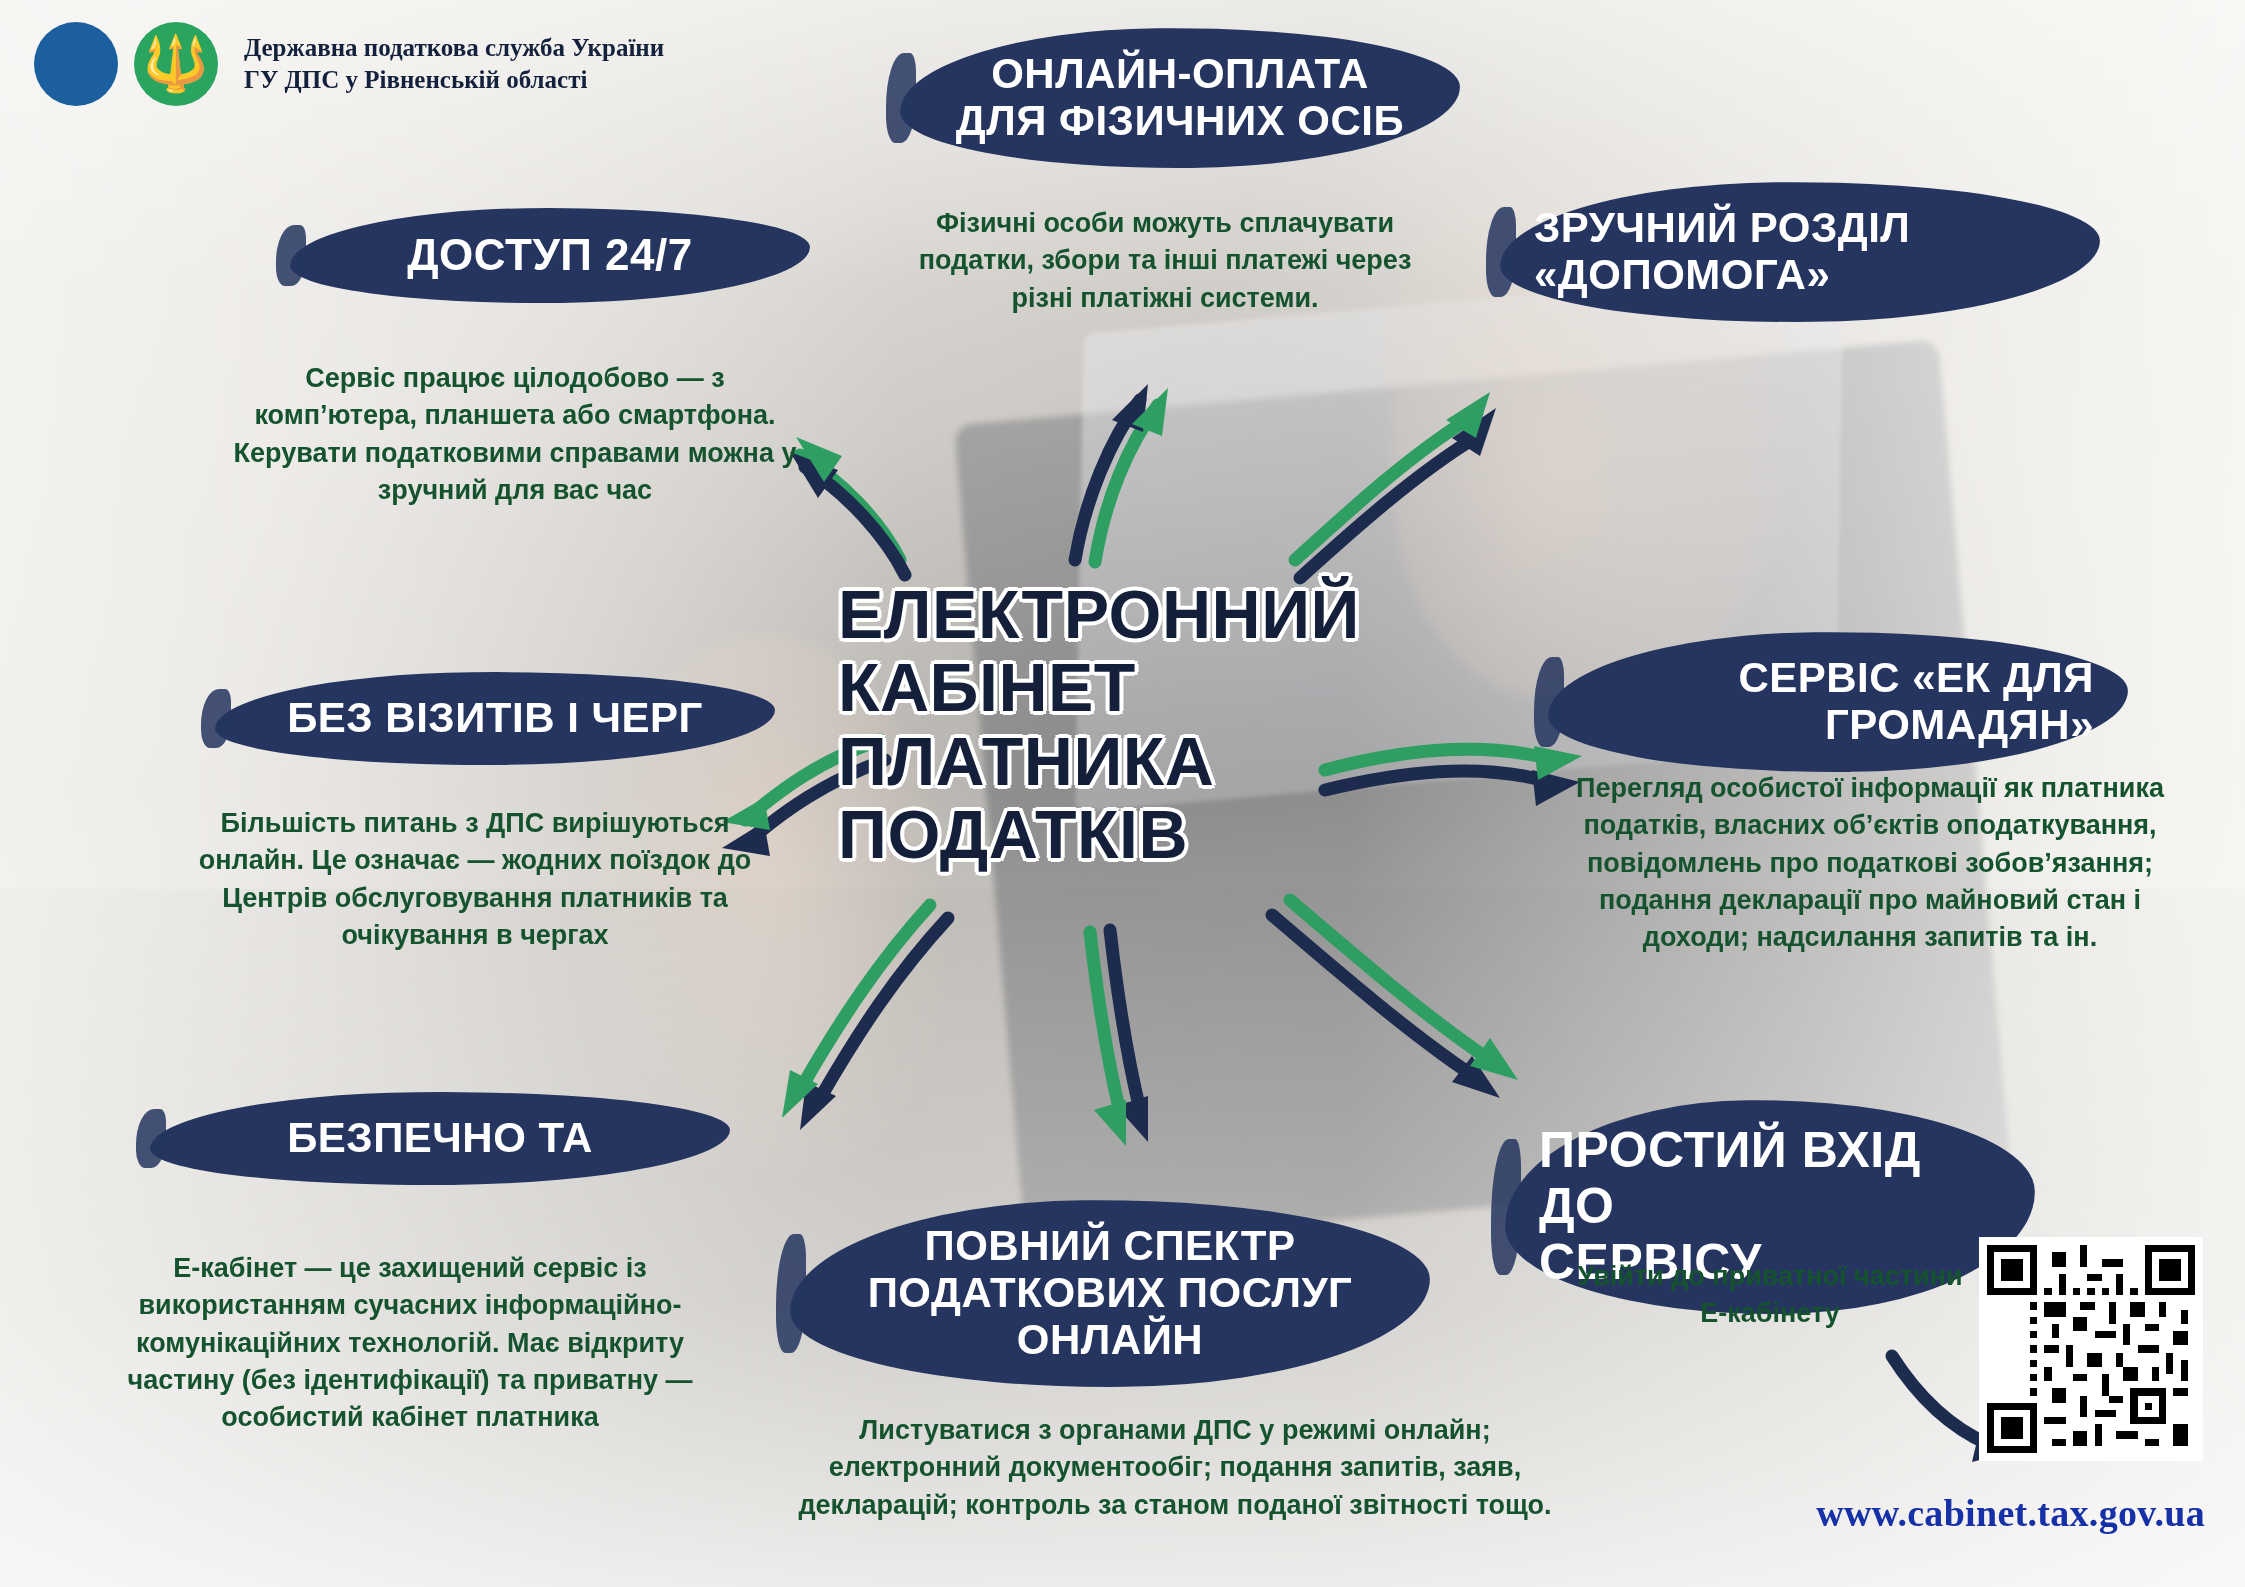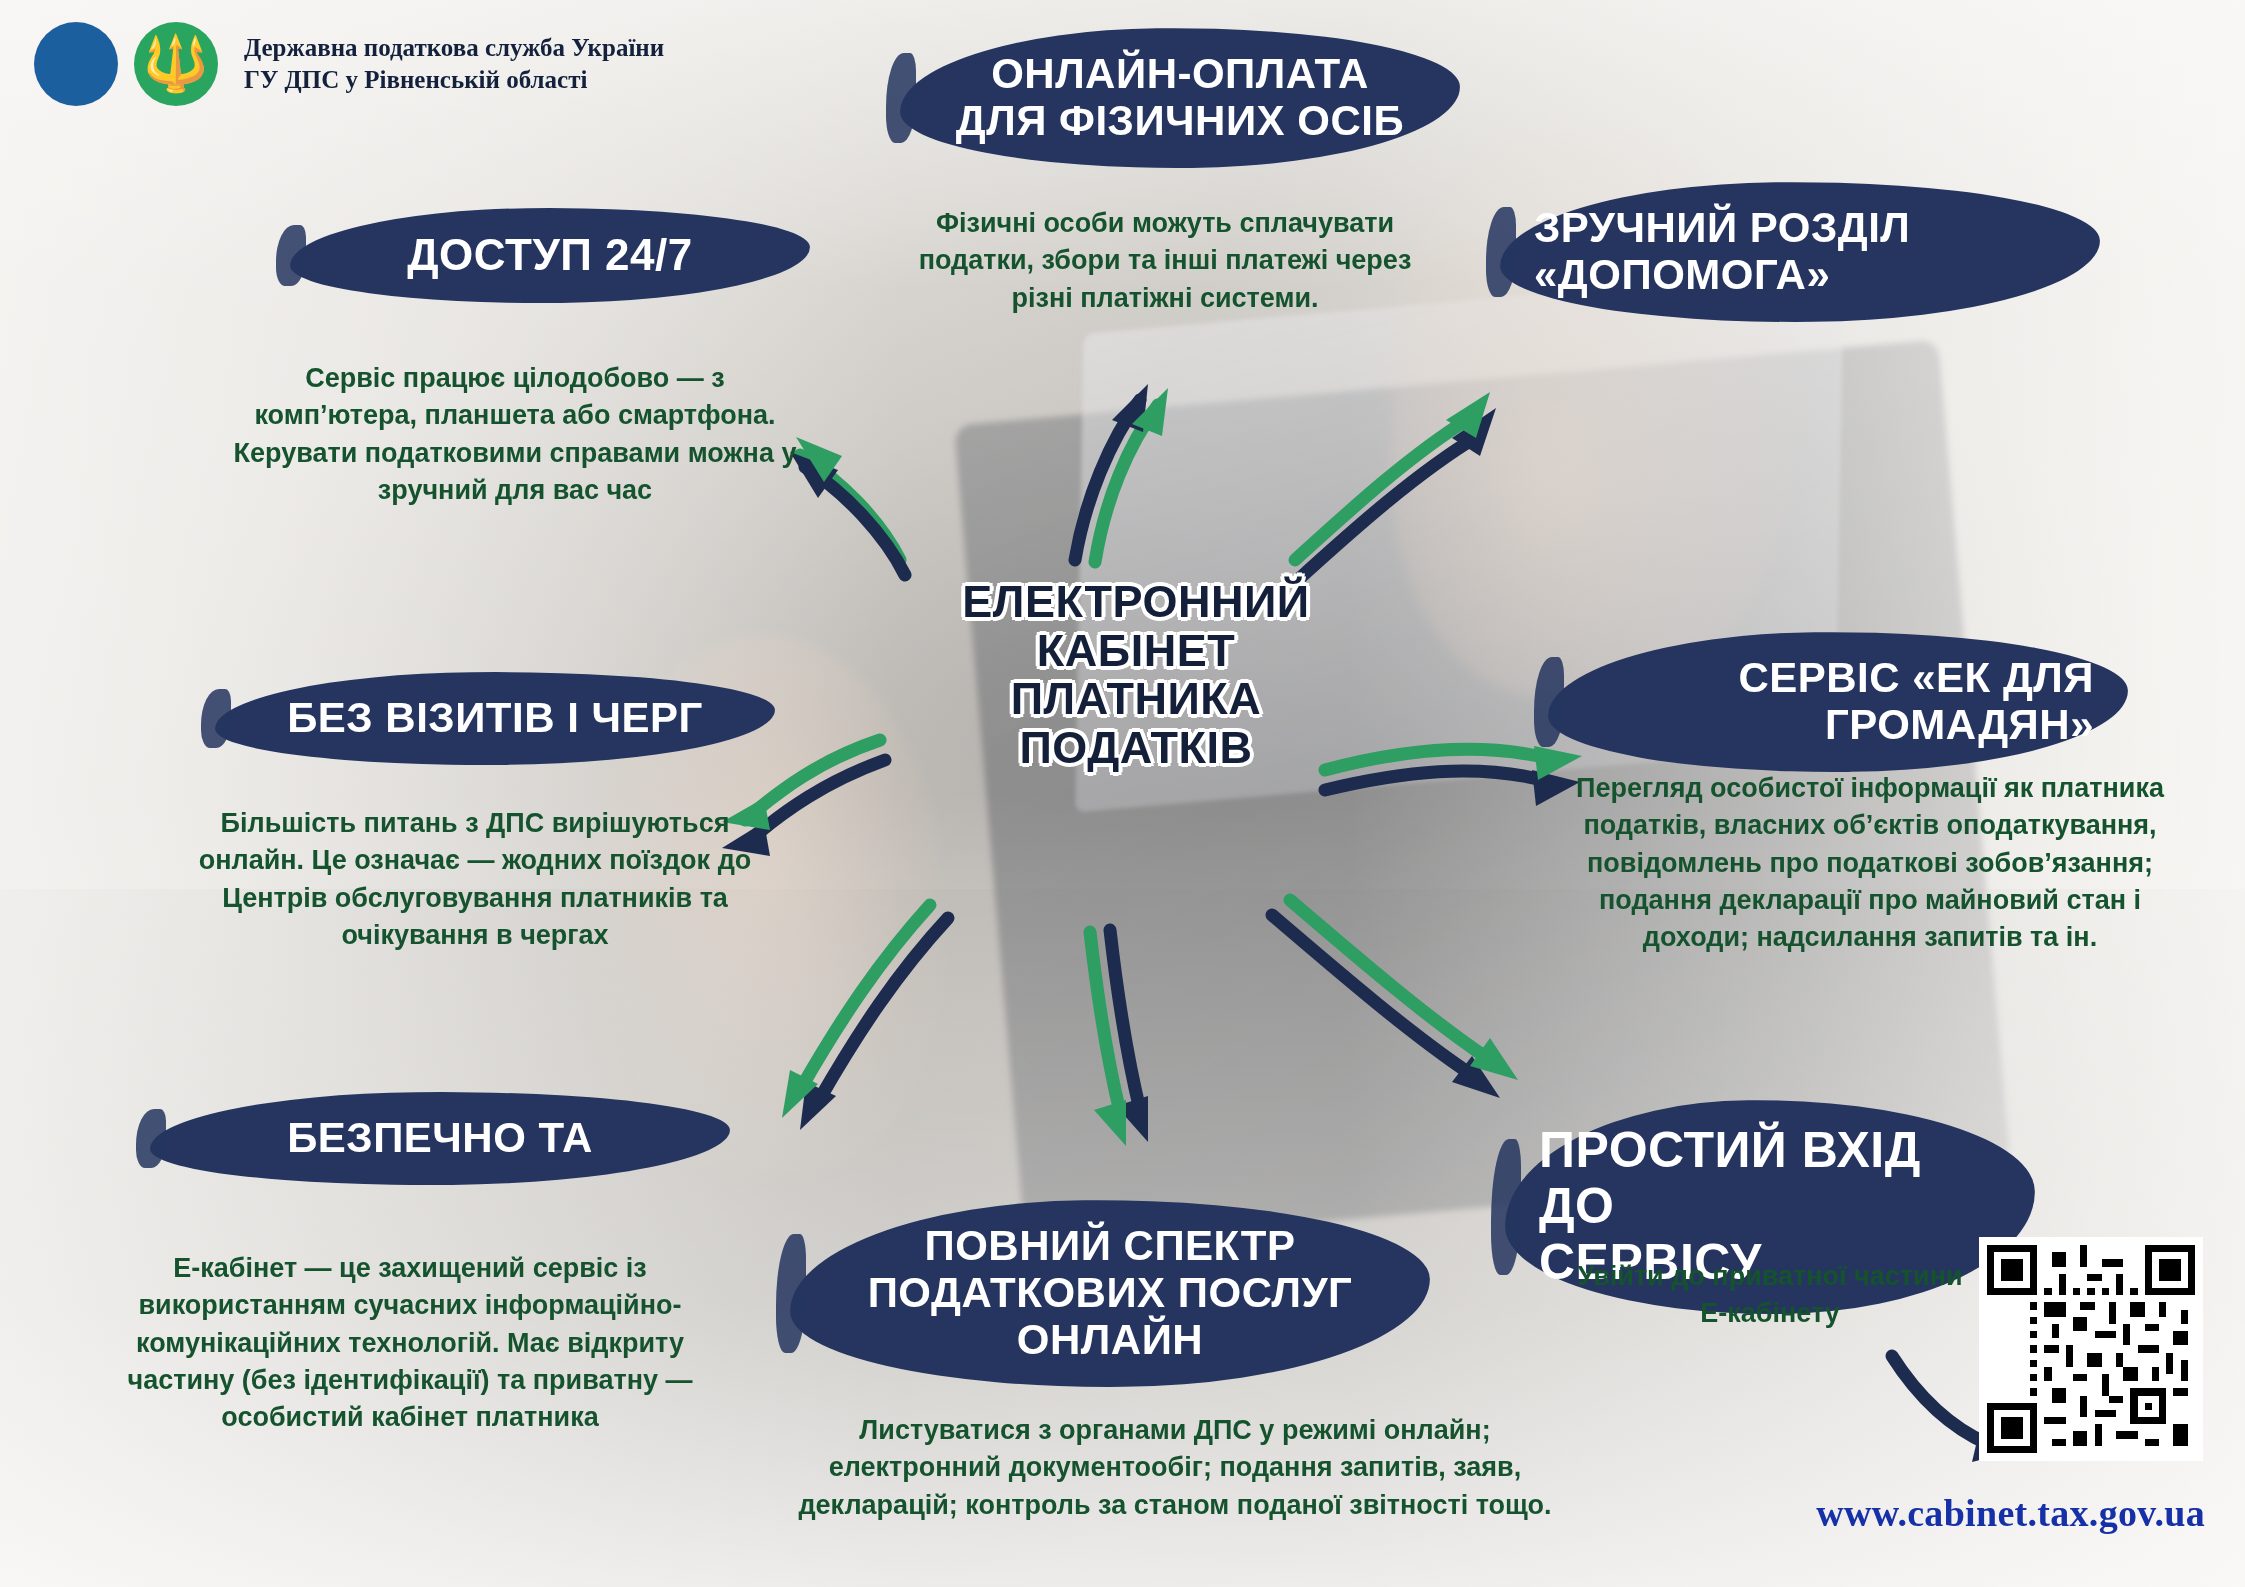--- a/index.html
+++ b/index.html
@@ -160,27 +160,26 @@
     color: #14532d;
     font-weight: bold;
     font-size: 27px;
     line-height: 1.38;
   }
 
   
   .center-title {
     position: absolute;
     z-index: 35;
-    left: 856px;
+    left: 838px;
     top: 578px;
     width: 560px;
-    text-align: center;
     color: #14203a;
     font-weight: bold;
-    font-size: 45px;
+    font-size: 68px;
     line-height: 1.08;
     text-transform: uppercase;
     letter-spacing: 0.5px;
     text-shadow:
       -3px -3px 0 #ffffff,  3px -3px 0 #ffffff,
       -3px  3px 0 #ffffff,  3px  3px 0 #ffffff,
       -4px  0   0 #ffffff,  4px  0   0 #ffffff,
        0   -4px 0 #ffffff,  0    4px 0 #ffffff;
   }
 

